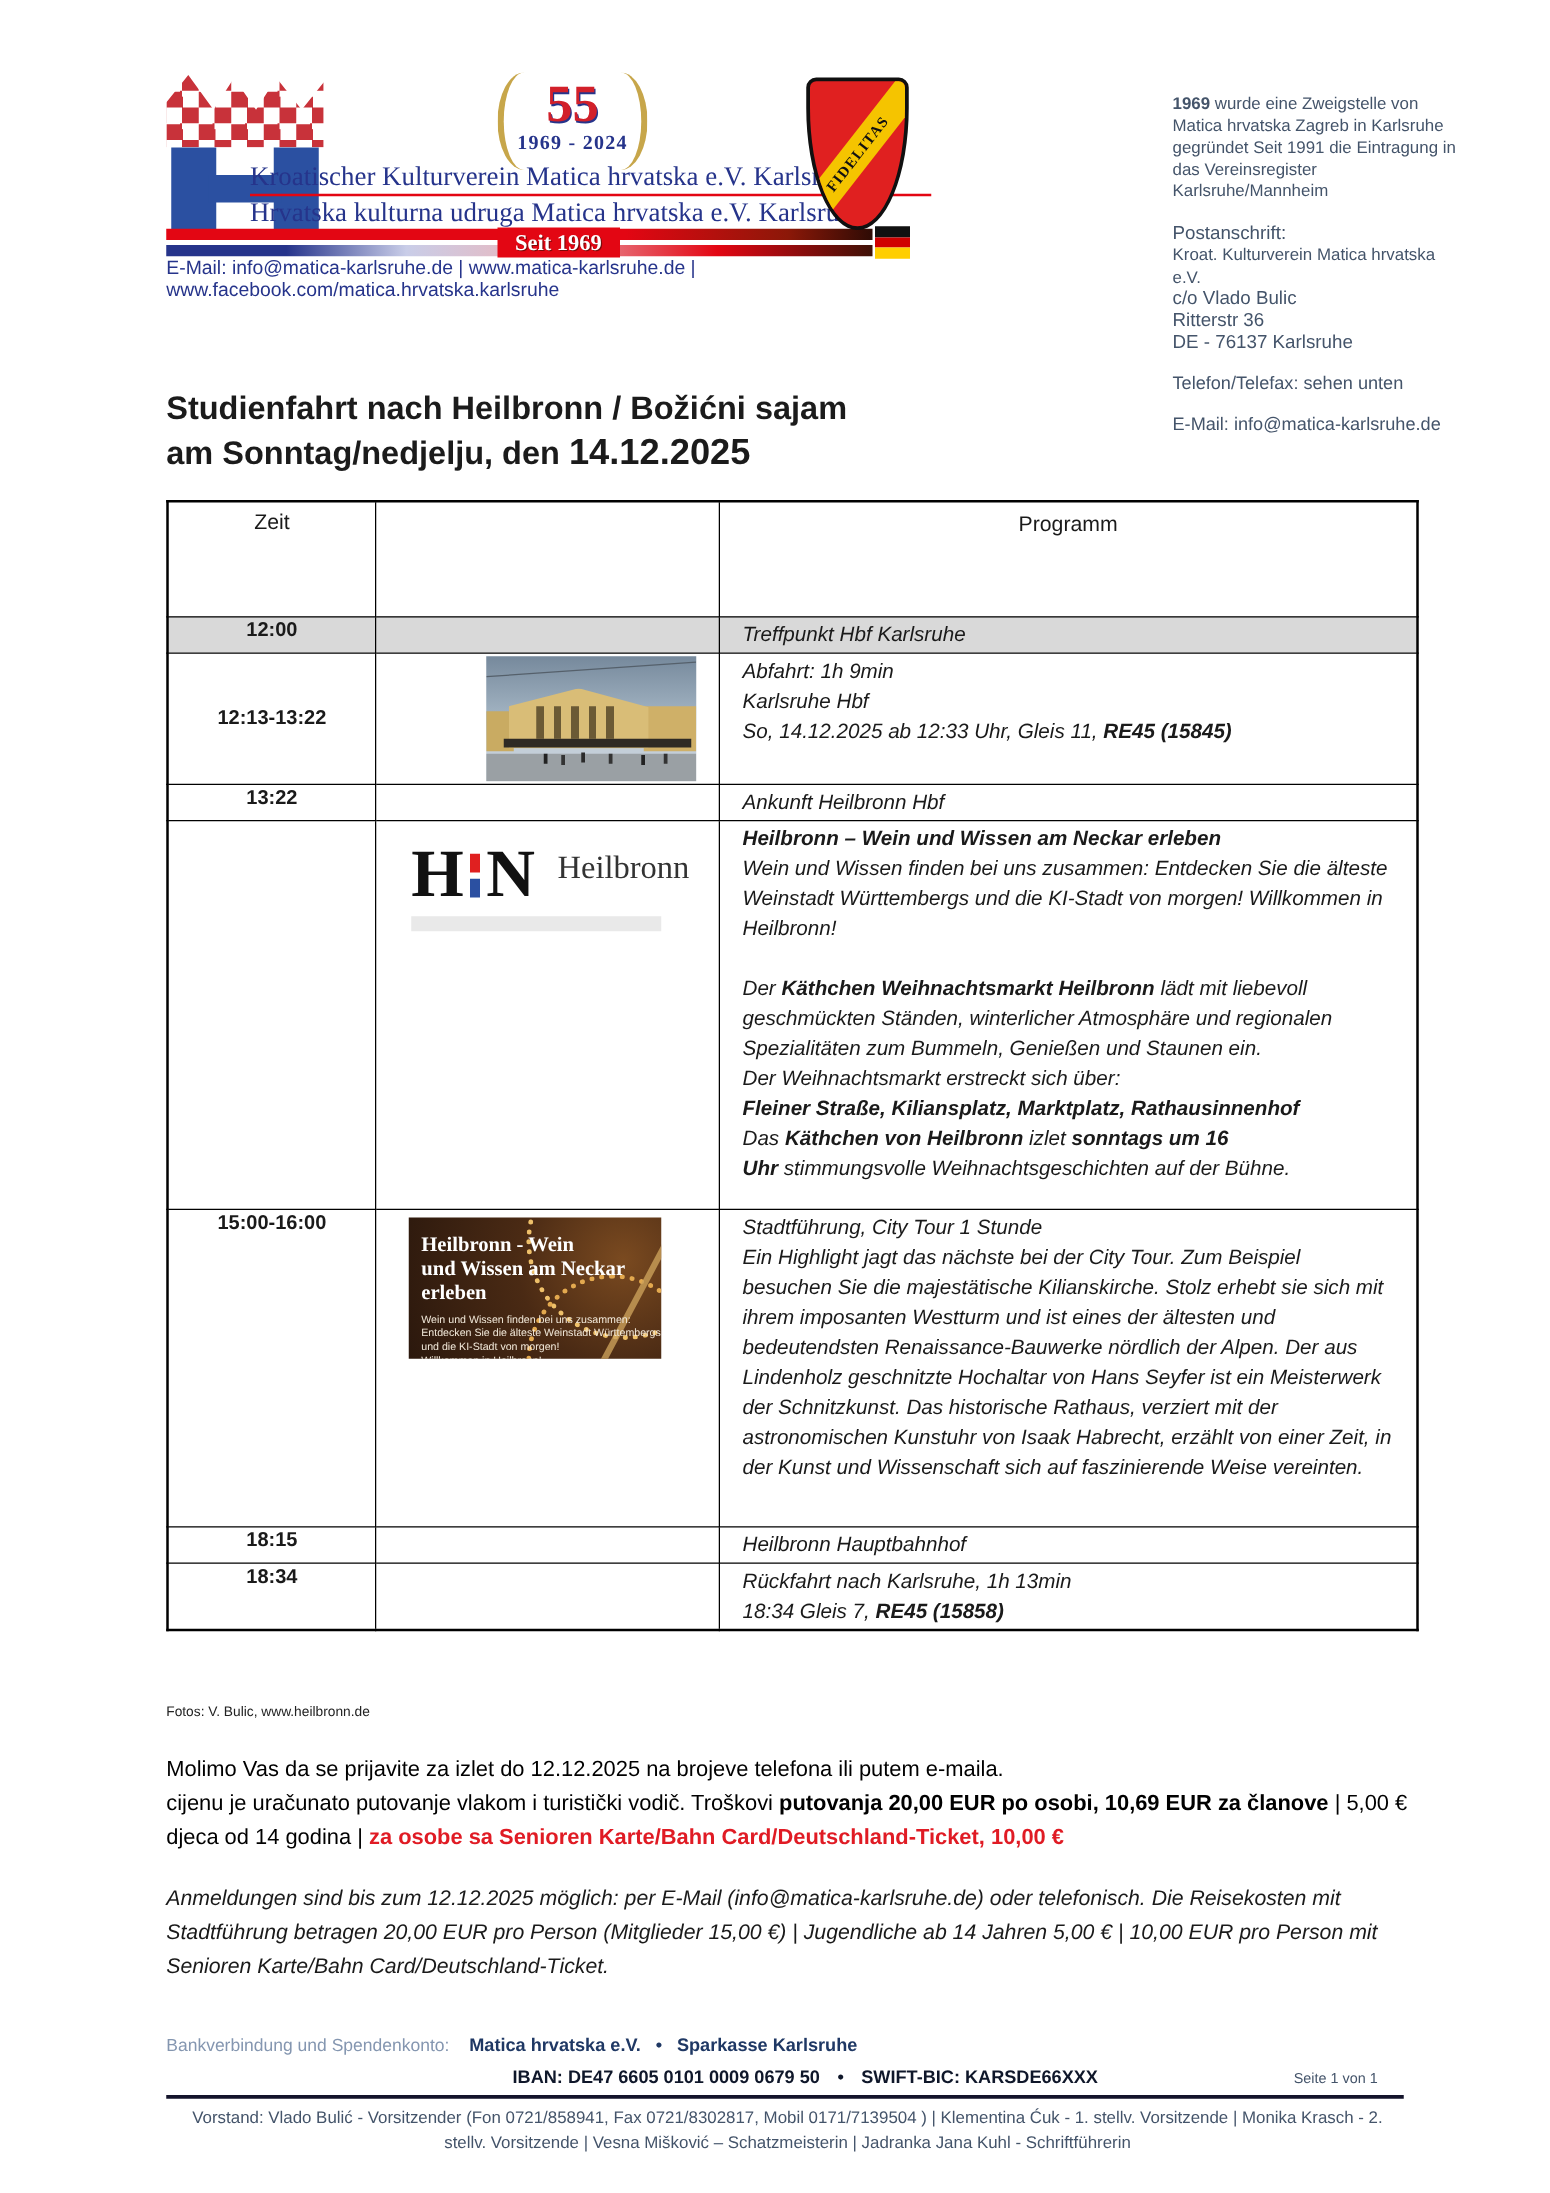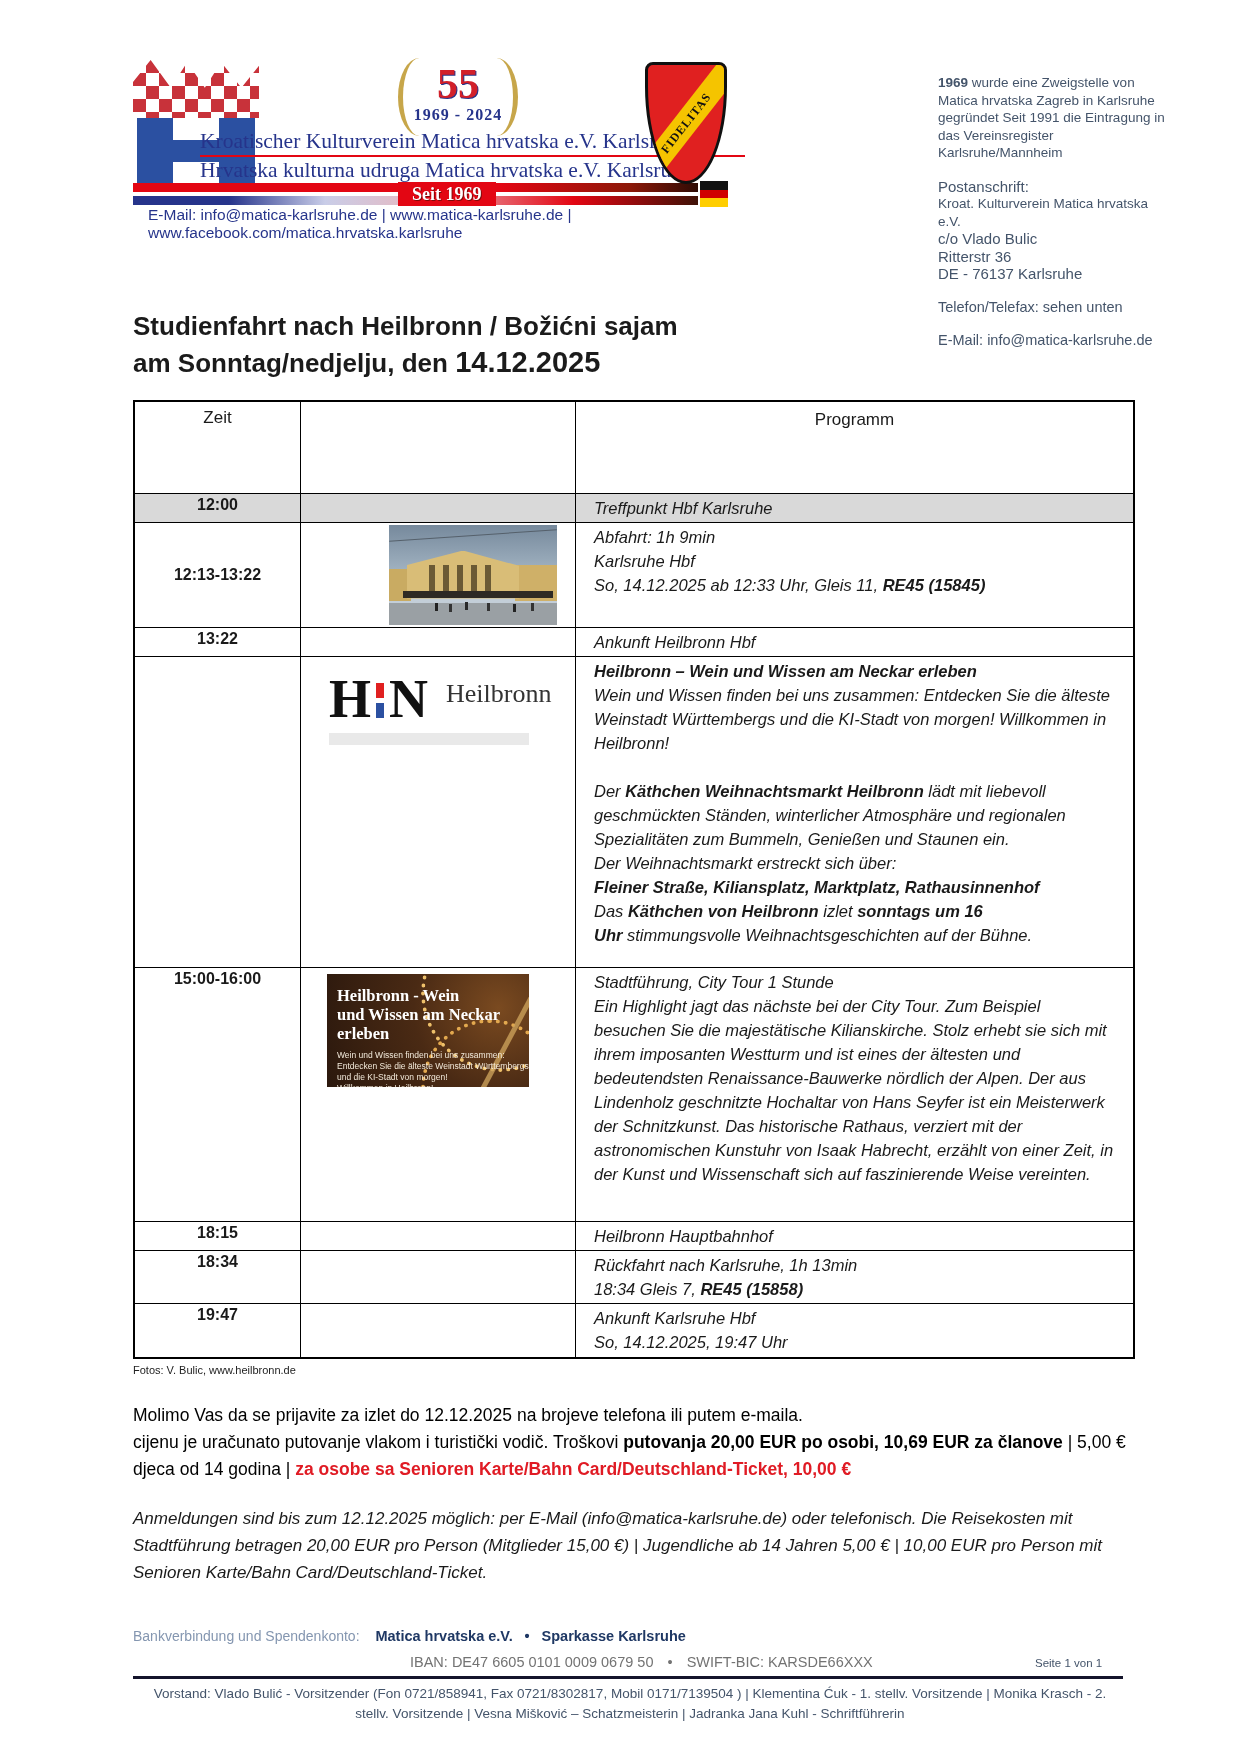--- a/index.html
+++ b/index.html
@@ -42,21 +42,21 @@
   .de-flag div{height:33.33%;}
   .de-flag .b{background:#111;}
   .de-flag .g{background:#ffce00;}
 
   .shield{left:645px;top:62px;width:76px;height:116px;background:#e02020;border:3px solid #101010;
           border-radius:8px 8px 50% 50%/8px 8px 80% 80%;overflow:hidden;}
   .shield .band{position:absolute;left:-40px;top:46px;width:156px;height:24px;background:#f5c400;
                 transform:rotate(-52deg);text-align:center;font-family:"Liberation Serif",serif;
                 font-weight:bold;font-size:12px;letter-spacing:1px;color:#111;line-height:24px;}
 
-  .contact-line{left:133px;top:206px;width:640px;color:#26348b;font-size:15.5px;margin-left:15px;}
+  .contact-line{left:133px;top:206px;width:640px;color:#26348b;font-size:15.5px;}
 
   
   .info-panel{left:938px;top:74px;width:230px;color:#44546A;font-size:13.5px;line-height:17.5px;}
   .info-panel .blk{margin-bottom:16px;}
   .info-panel b{color:#44546A;}
   .indent{padding-left:22px;}
 
   
   .doc-title{left:133px;top:308px;width:800px;font-weight:bold;font-size:26px;line-height:36px;color:#1b1b1b;}
   .doc-title .date{font-size:29px;}
@@ -109,21 +109,21 @@
 
   
   .fotos{left:133px;top:1364px;font-size:11px;color:#222;}
   .molimo{left:133px;top:1402px;width:1010px;font-size:17.5px;line-height:27px;color:#000;}
   .red-b{color:#e01b24;font-weight:bold;}
   .anmeldung{left:133px;top:1505px;width:1000px;font-style:italic;font-size:17px;line-height:27px;color:#1a1a1a;}
 
   
   .bank-row{left:133px;top:1628px;width:1000px;font-size:14px;color:#8496b0;}
   .bank-row .navy{color:#1F3864;font-weight:bold;font-size:14.5px;}
-  .iban-row{left:410px;top:1654px;font-size:14.5px;color:#737373;font-weight:normal;}
+  .iban-row{left:410px;top:1654px;font-size:14.5px;color:#0f172a;font-weight:bold;}
   .page-num{left:1035px;top:1657px;font-size:11.5px;color:#44546A;}
   .foot-line{left:133px;top:1676px;width:990px;height:3px;background:#14142b;}
   .vorstand{left:140px;top:1684px;width:980px;text-align:center;font-size:13.5px;line-height:20px;color:#44546A;}
 </style>
 </head>
 <body>
 
 <div class="abs croatia-logo">
   <div class="checker"></div>
   <div class="hbars">
@@ -283,28 +283,20 @@
 
   <tr style="height:52px;">
     <td class="t-time">18:34</td>
     <td class="t-img"></td>
     <td class="t-prog">
       <div>Rückfahrt nach Karlsruhe, 1h 13min</div>
       <div><span>18:34 Gleis 7, </span><span class="b">RE45 (15858)</span></div>
     </td>
   </tr>
 
-  <tr style="height:55px;">
-    <td class="t-time">19:47</td>
-    <td class="t-img"></td>
-    <td class="t-prog">
-      <div>Ankunft Karlsruhe Hbf</div>
-      <div>So, 14.12.2025, 19:47 Uhr</div>
-    </td>
-  </tr>
 </tbody>
   </table>
 
 <div class="abs fotos">Fotos: V. Bulic, www.heilbronn.de</div>
 
 <div class="abs molimo">
   <div>Molimo Vas da se prijavite za izlet do 12.12.2025 na brojeve telefona ili putem e-maila.</div>
   <div><span> cijenu je uračunato putovanje vlakom i turistički vodič.  Troškovi </span><span class="b">putovanja 20,00 EUR po osobi, 10,69 EUR za </span><span class="b">članove</span><span> | 5,00 € djeca od 14 godina | </span><span class="red-b">za osobe sa Senioren Karte/Bahn Card/Deutschland-Ticket, 10,00 €</span></div>
 </div>
 

